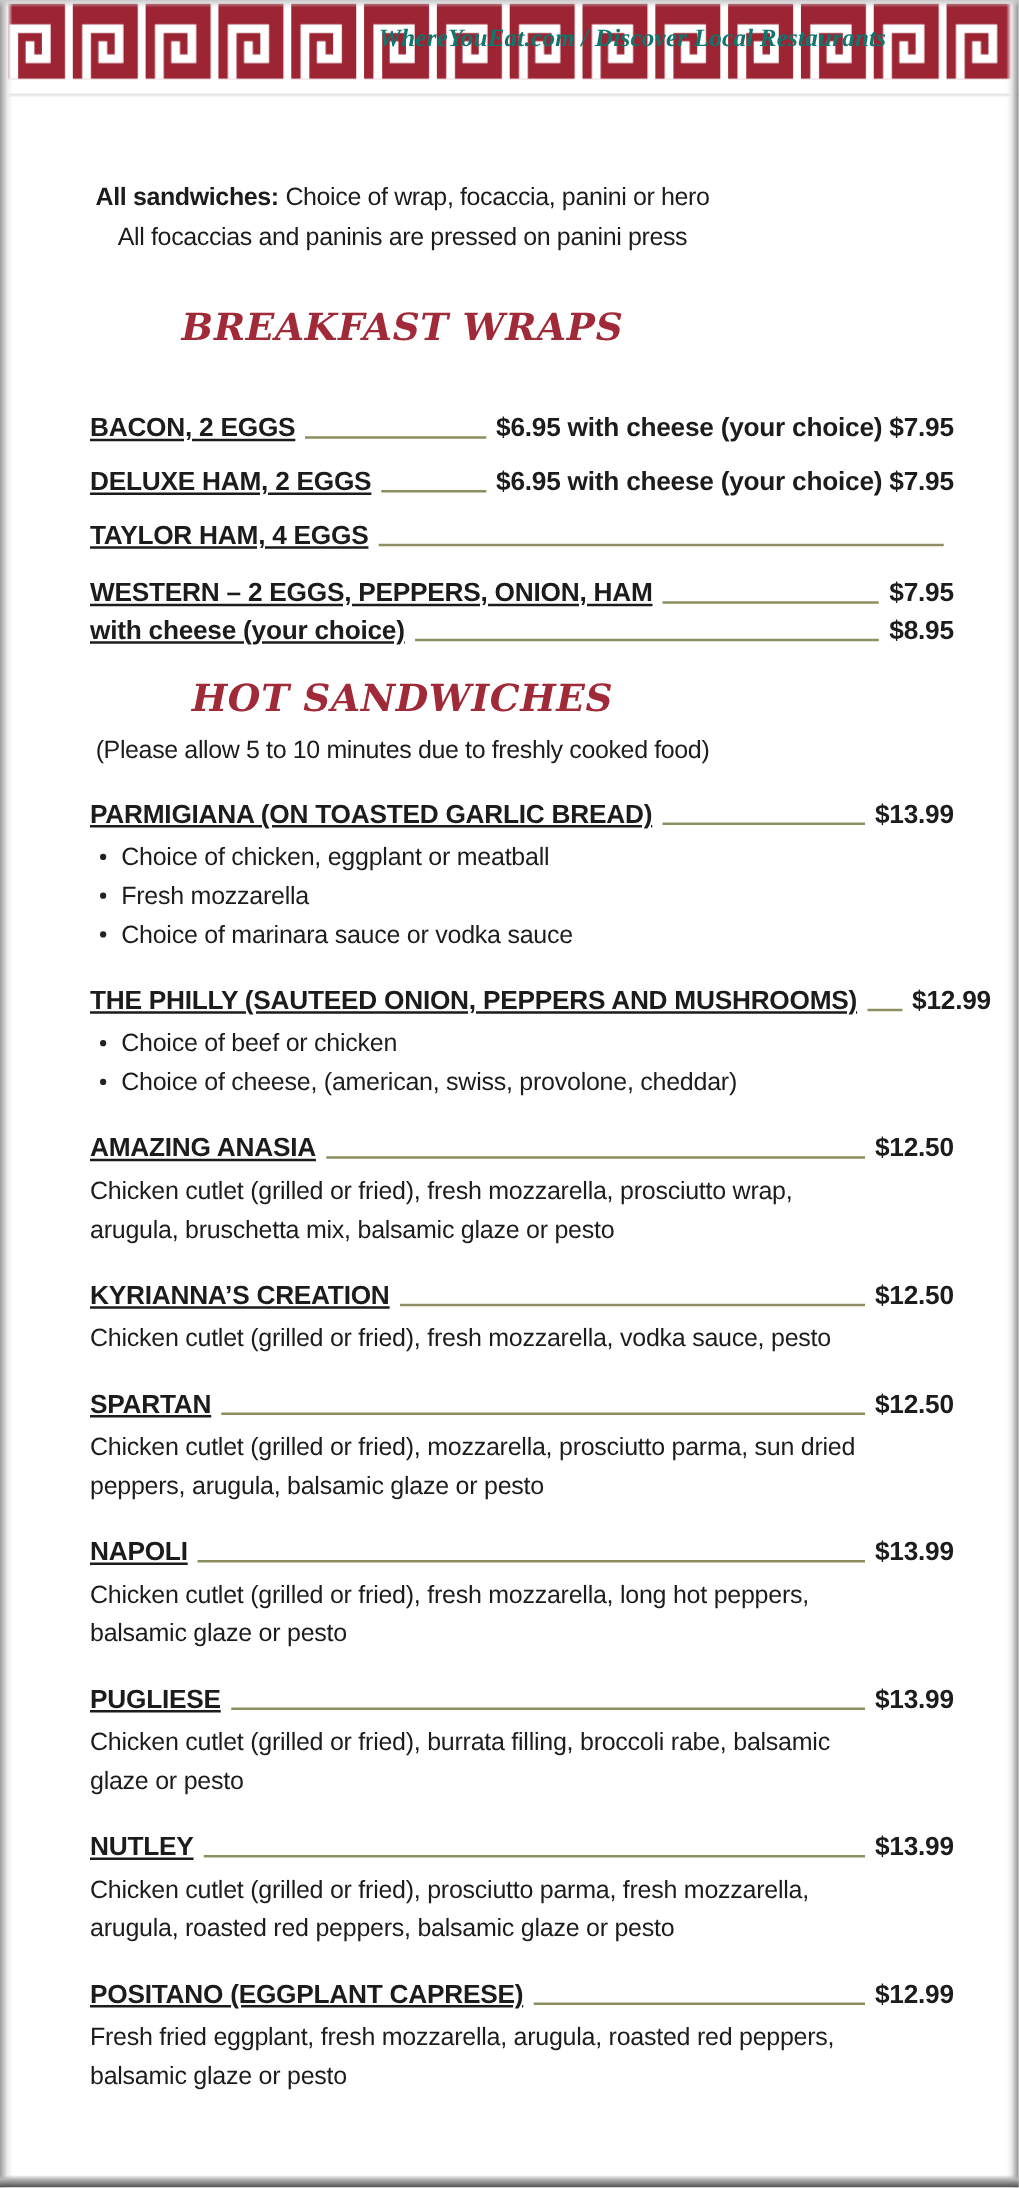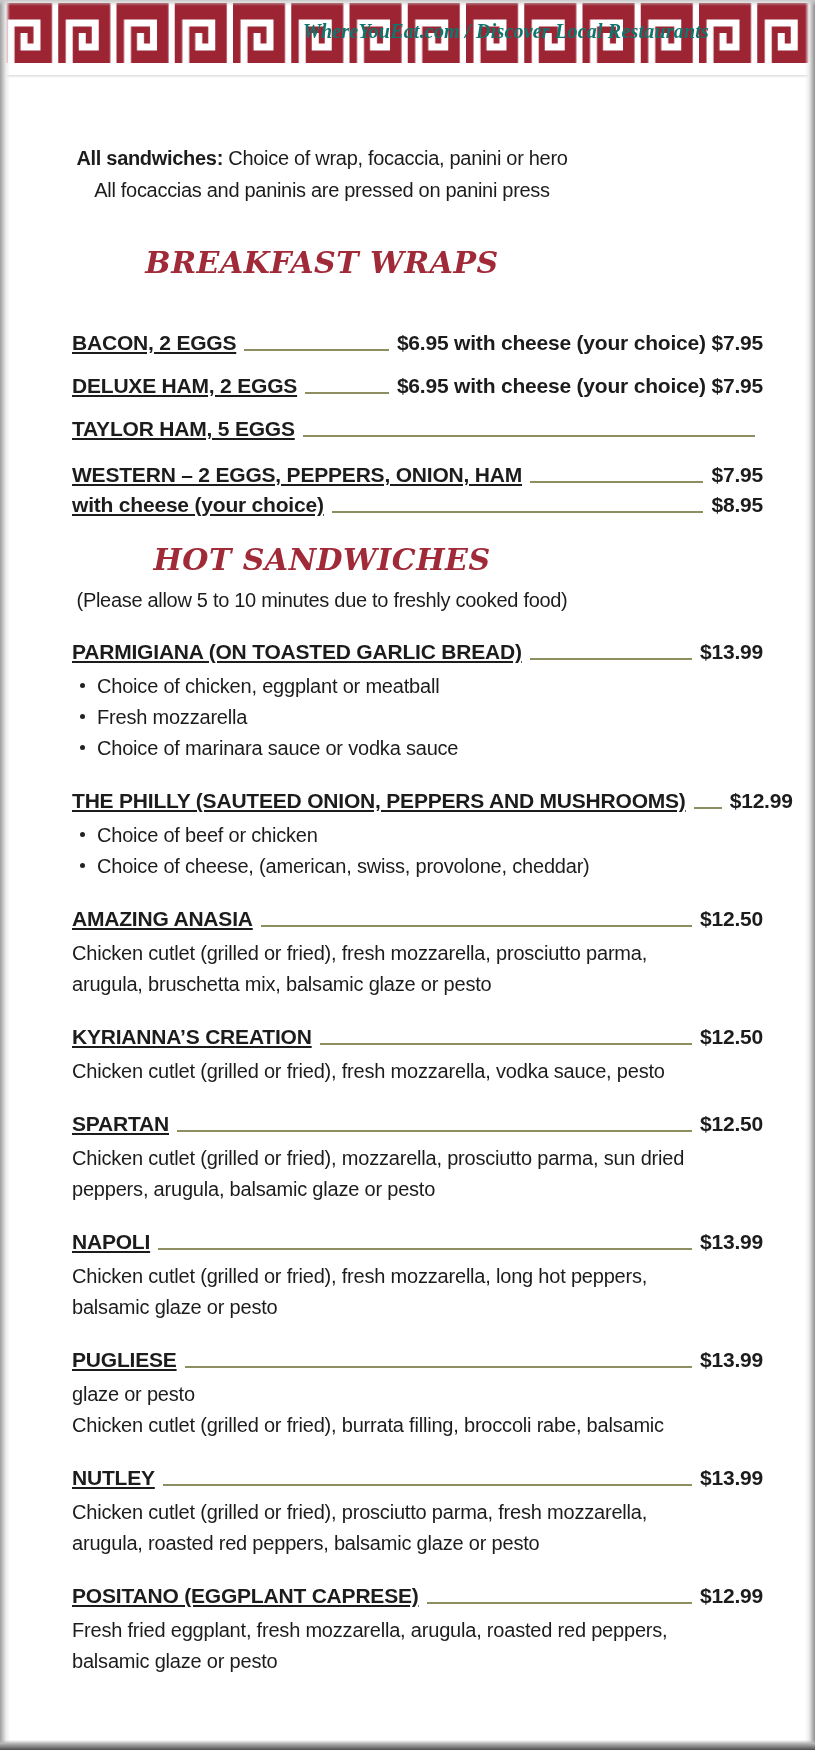--- a/index.html
+++ b/index.html
@@ -103,21 +103,21 @@
             </div>
             <div class="menu-item">
               <div class="row">
                 <span class="nm">DELUXE HAM, 2 EGGS</span>
                 <span class="leader"></span>
                 <span class="pr">$6.95 with cheese (your choice) $7.95</span>
               </div>
             </div>
             <div class="menu-item">
               <div class="row">
-                <span class="nm">TAYLOR HAM, 5 EGGS</span>
+                <span class="nm">TAYLOR HAM, 4 EGGS</span>
                 <span class="leader"></span>
               </div>
             </div>
             <div class="menu-item two-line">
               <div class="row">
                 <span class="nm">WESTERN – 2 EGGS, PEPPERS, ONION, HAM</span>
                 <span class="leader"></span>
                 <span class="pr">$7.95</span>
               </div>
               <div class="row">
@@ -165,21 +165,21 @@
                 <span class="dot"></span>
                 <span>Choice of cheese, (american, swiss, provolone, cheddar)</span>
               </div>
             </div>
             <div class="menu-item">
               <div class="row">
                 <span class="nm">AMAZING ANASIA</span>
                 <span class="leader"></span>
                 <span class="pr">$12.50</span>
               </div>
-              <div class="desc">Chicken cutlet (grilled or fried), fresh mozzarella, prosciutto parma,</div>
+              <div class="desc">Chicken cutlet (grilled or fried), fresh mozzarella, prosciutto wrap,</div>
               <div class="desc">arugula, bruschetta mix, balsamic glaze or pesto</div>
             </div>
             <div class="menu-item">
               <div class="row">
                 <span class="nm">KYRIANNA’S CREATION</span>
                 <span class="leader"></span>
                 <span class="pr">$12.50</span>
               </div>
               <div class="desc">Chicken cutlet (grilled or fried), fresh mozzarella, vodka sauce, pesto</div>
             </div>
@@ -200,22 +200,22 @@
               </div>
               <div class="desc">Chicken cutlet (grilled or fried), fresh mozzarella, long hot peppers,</div>
               <div class="desc">balsamic glaze or pesto</div>
             </div>
             <div class="menu-item">
               <div class="row">
                 <span class="nm">PUGLIESE</span>
                 <span class="leader"></span>
                 <span class="pr">$13.99</span>
               </div>
+              <div class="desc">Chicken cutlet (grilled or fried), burrata filling, broccoli rabe, balsamic</div>
               <div class="desc">glaze or pesto</div>
-              <div class="desc">Chicken cutlet (grilled or fried), burrata filling, broccoli rabe, balsamic</div>
             </div>
             <div class="menu-item">
               <div class="row">
                 <span class="nm">NUTLEY</span>
                 <span class="leader"></span>
                 <span class="pr">$13.99</span>
               </div>
               <div class="desc">Chicken cutlet (grilled or fried), prosciutto parma, fresh mozzarella,</div>
               <div class="desc">arugula, roasted red peppers, balsamic glaze or pesto</div>
             </div>

